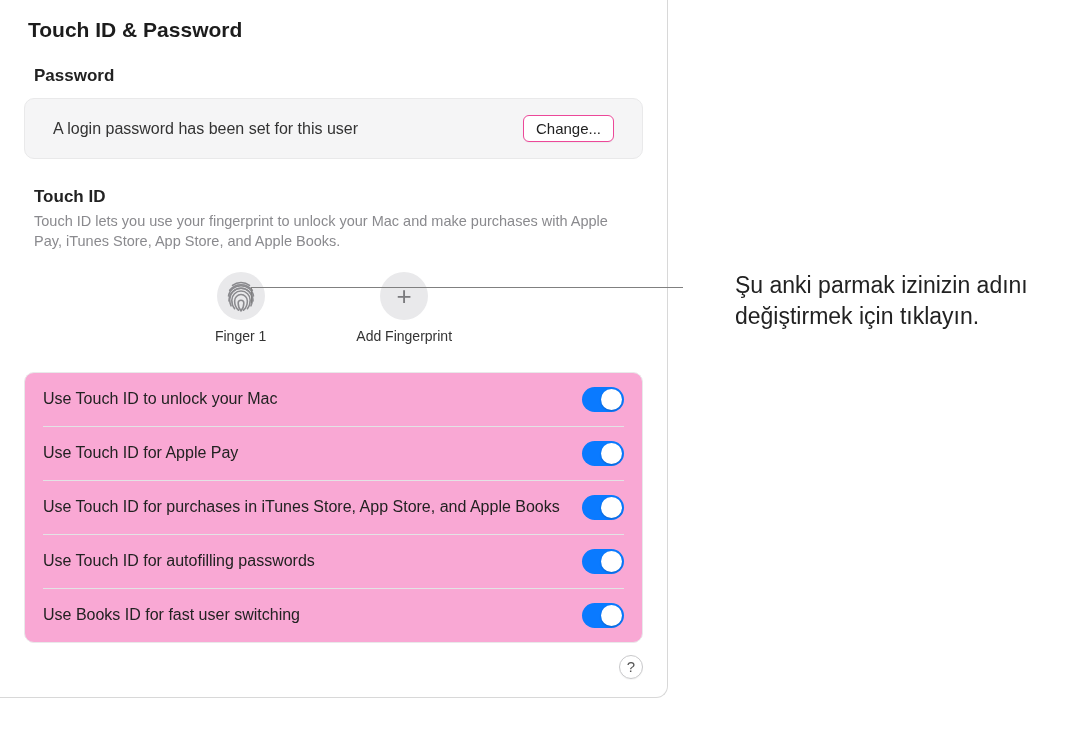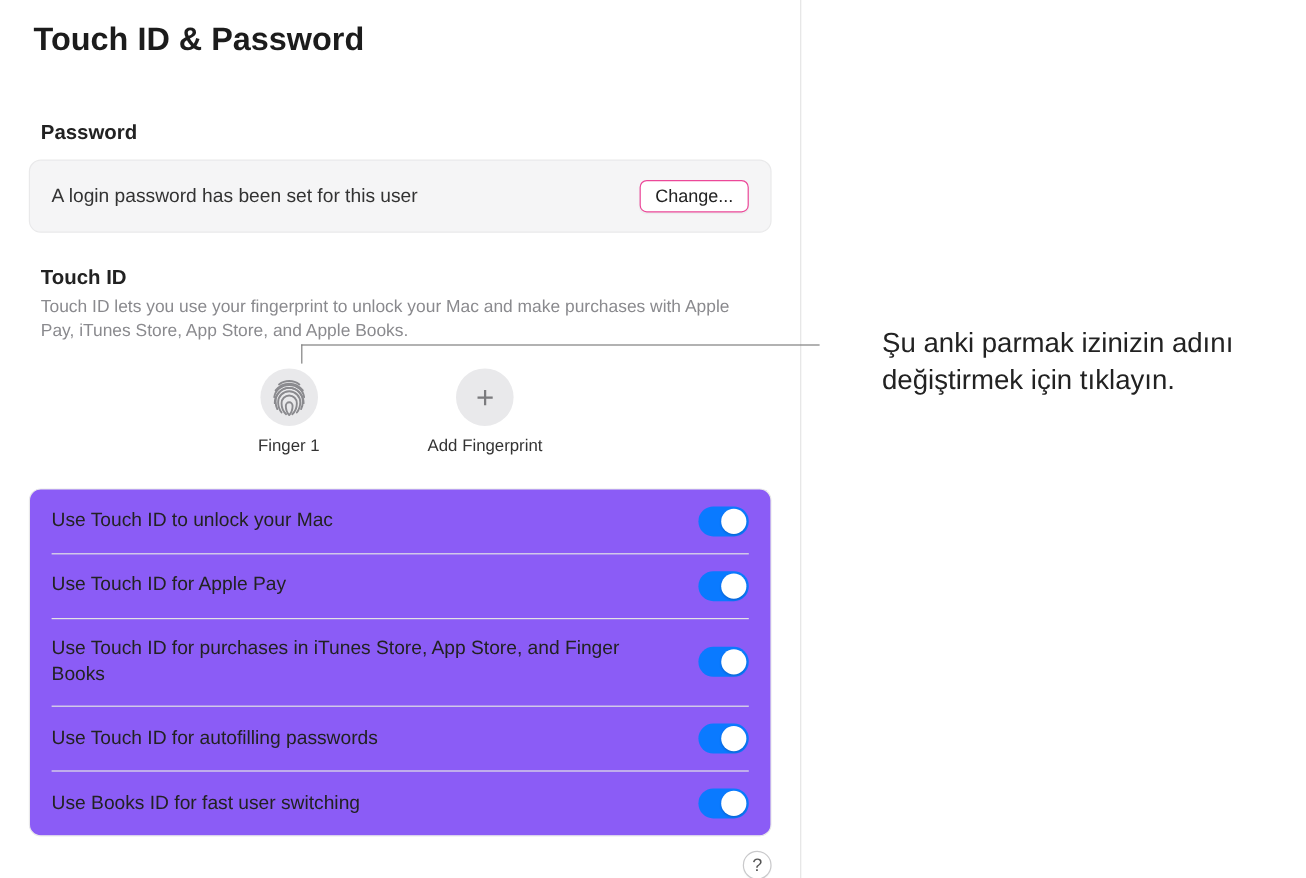--- a/index.html
+++ b/index.html
@@ -14,38 +14,38 @@
       width: 668px;
       border: 1px solid #d8d8d8;
       border-left: none;
       border-top: none;
       border-radius: 0 0 12px 0;
       padding: 18px 24px 18px 24px;
       background: #ffffff;
       position: relative;
     }
     .page-title {
-      font-size: 27px;
+      font-size: 21px;
       font-weight: 700;
       color: #1c1c1c;
-      margin-bottom: 52px;
+      margin-bottom: 24px;
       margin-left: 4px;
     }
     .section-heading {
       font-size: 17px;
       font-weight: 700;
       color: #222;
       margin-bottom: 12px;
       margin-left: 10px;
     }
     .card {
       background: #f5f5f6;
       border: 1px solid #e9e9ea;
       border-radius: 10px;
-      padding: 16px 18px;
+      padding: 16px 28px;
       display: flex;
       align-items: center;
       justify-content: space-between;
       margin-bottom: 28px;
     }
     .card-text {
       font-size: 16px;
       color: #333;
     }
     .mac-button {
@@ -98,21 +98,21 @@
       font-size: 14px;
       color: #333;
     }
     .fp-plus {
       font-size: 26px;
       color: #7b7b7e;
       font-weight: 300;
       line-height: 1;
     }
     .options-card {
-      background: #8b5cf6;
+      background: #f9a8d4;
       border: 1px solid #e9e9ea;
       border-radius: 10px;
       padding: 0 18px;
     }
     .option-row {
       display: flex;
       align-items: center;
       justify-content: space-between;
       padding: 14px 0;
       border-bottom: 1px solid #e3e3e5;
@@ -235,21 +235,21 @@
   <div class="options-card">
     <div class="option-row">
       <div class="option-label">Use Touch ID to unlock your Mac</div>
       <div class="toggle"></div>
     </div>
     <div class="option-row">
       <div class="option-label">Use Touch ID for Apple Pay</div>
       <div class="toggle"></div>
     </div>
     <div class="option-row">
-      <div class="option-label">Use Touch ID for purchases in iTunes Store, App Store, and Finger Books</div>
+      <div class="option-label">Use Touch ID for purchases in iTunes Store, App Store, and Apple Books</div>
       <div class="toggle"></div>
     </div>
     <div class="option-row">
       <div class="option-label">Use Touch ID for autofilling passwords</div>
       <div class="toggle"></div>
     </div>
     <div class="option-row">
       <div class="option-label">Use Books ID for fast user switching</div>
       <div class="toggle"></div>
     </div>

